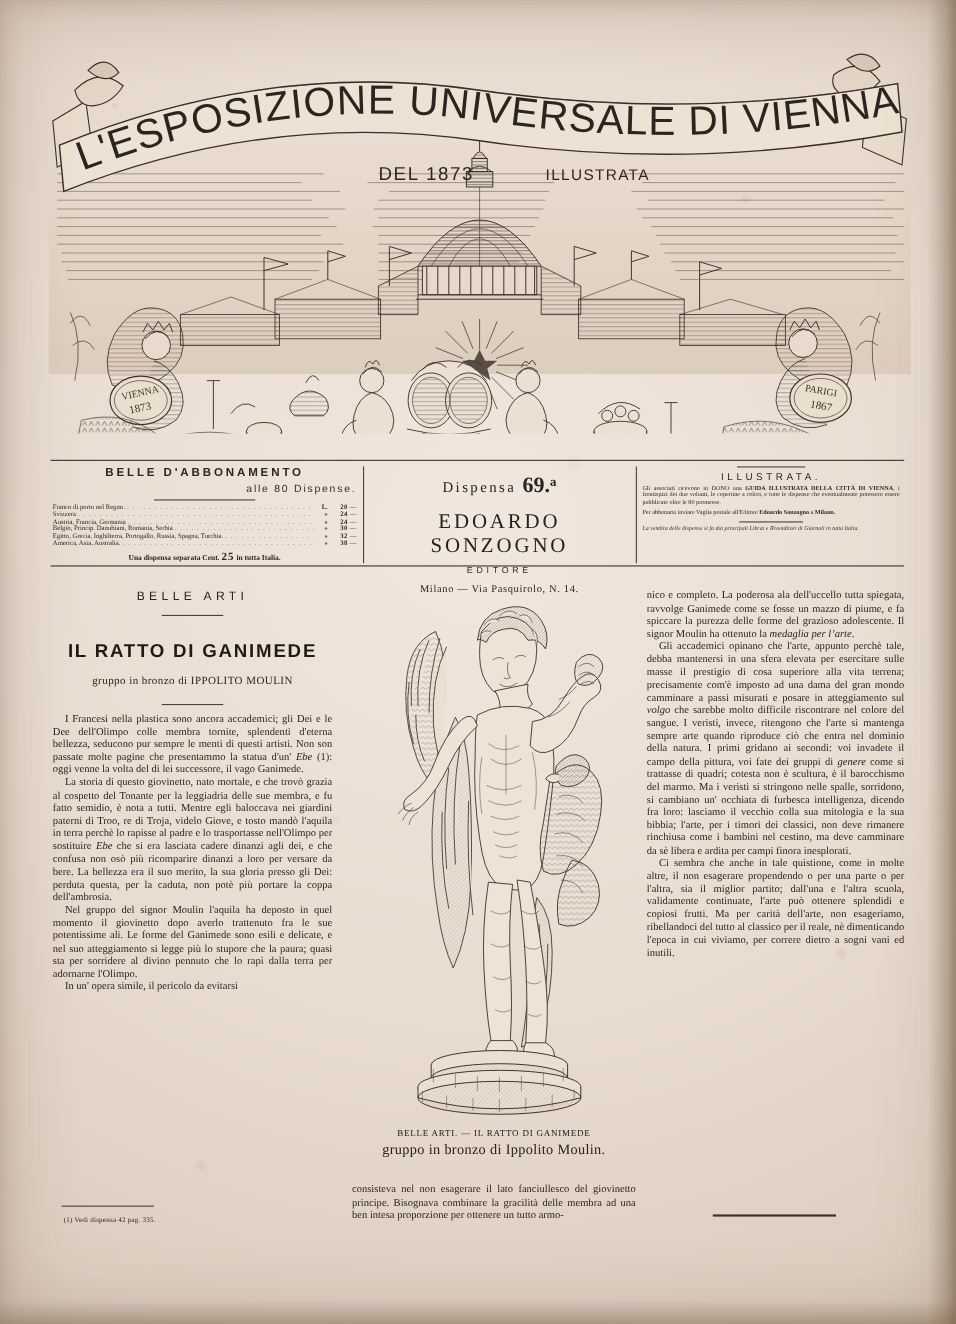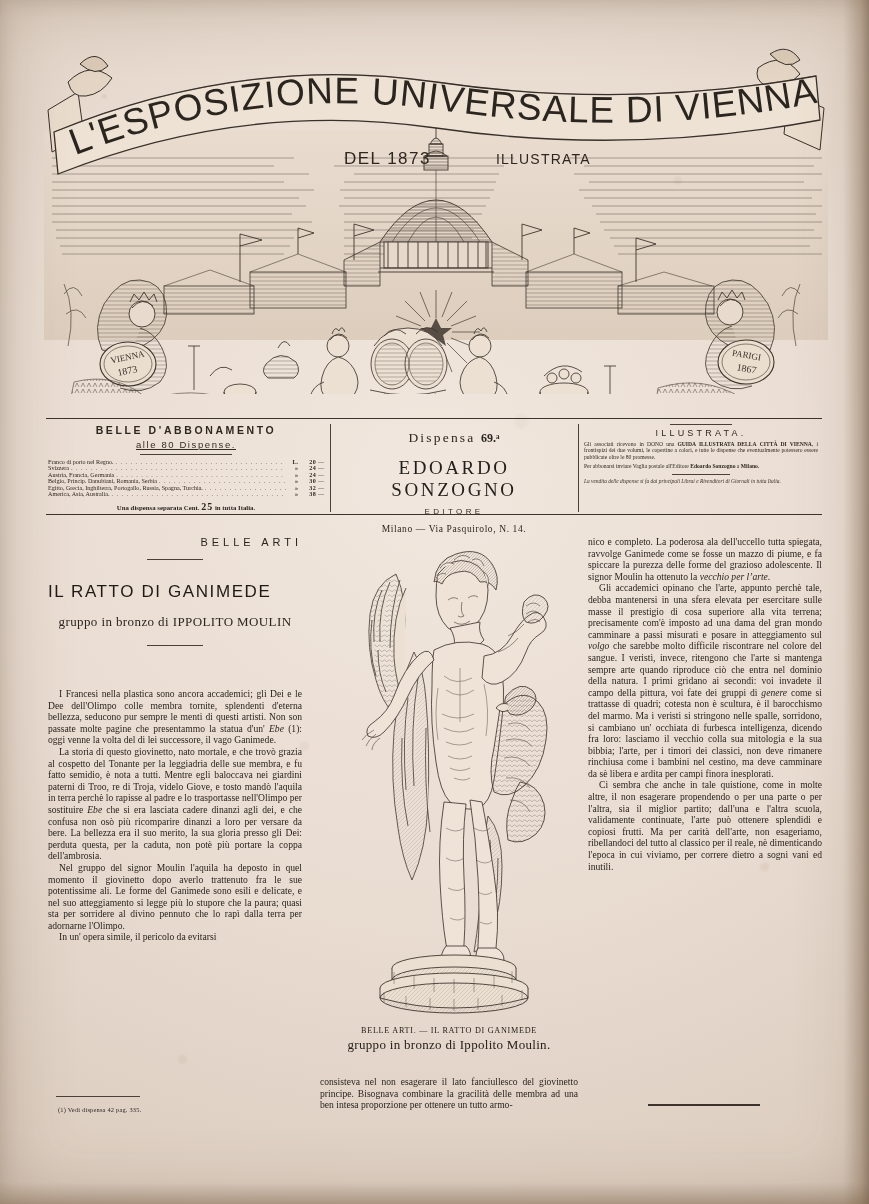--- a/index.html
+++ b/index.html
@@ -50,40 +50,40 @@
   
   .hrule{position:absolute;background:#3b332c;height:1px;}
   .hb-col{position:absolute;top:0;height:96px;}
   .vdiv{position:absolute;width:1px;background:#4a4039;top:424px;height:88px;}
 
   .hb-title{
     text-align:center;font-family:"Liberation Sans",sans-serif;
     font-size:10.5px;letter-spacing:2.6px;color:#2e2720;font-weight:700;
   }
   .hb-sub{
-    text-align:center;font-family:"Liberation Sans",sans-serif;
-    font-size:9.5px;letter-spacing:1.6px;color:#332c25;margin-top:3px;text-decoration:underline;
+    text-align:right;font-family:"Liberation Sans",sans-serif;
+    font-size:9.5px;letter-spacing:1.6px;color:#332c25;margin-top:3px;
   }
   .smallrule{height:1px;background:#4a4039;margin:4px auto 3px;}
 
   .pricelist{margin-top:4px;font-size:6.1px;line-height:6.4px;color:#2f2821;
     font-family:"Liberation Serif",serif;}
   .prow{display:flex;align-items:flex-end;white-space:nowrap;}
   .pname{flex:0 0 auto;}
   .pdots{flex:1 1 auto;overflow:hidden;white-space:nowrap;color:#6a5c4e;
     font-size:6px;letter-spacing:1px;padding:0 2px;}
   .pcur{flex:0 0 12px;text-align:right;font-weight:700;}
   .pval{flex:0 0 18px;text-align:right;font-weight:700;letter-spacing:.3px;}
   .pdash{flex:0 0 8px;text-align:right;}
   .sepline{text-align:center;font-size:6.8px;font-weight:700;margin-top:4px;color:#2b2520;}
   .sepline .big{font-size:10px;letter-spacing:1px;}
 
   .disp{text-align:center;font-family:"Liberation Serif",serif;font-size:13.5px;
     letter-spacing:2.2px;color:#2b2520;}
-  .disp .num{font-weight:700;font-size:12px;letter-spacing:0;}
+  .disp .num{font-weight:700;font-size:20px;letter-spacing:0;}
   .pubname{text-align:center;font-family:"Liberation Serif",serif;font-size:19px;
     letter-spacing:2.6px;color:#241f1a;margin-top:11px;}
   .pubrole{text-align:center;font-family:"Liberation Sans",sans-serif;font-size:8px;
     letter-spacing:3.4px;color:#332c25;margin-top:6px;}
   .pubaddr{text-align:center;font-family:"Liberation Serif",serif;font-size:9.5px;
     letter-spacing:.6px;color:#2b2520;margin-top:8px;}
 
   .avv-title{text-align:center;font-family:"Liberation Sans",sans-serif;font-size:9px;
     letter-spacing:3.2px;color:#2e2720;}
   .avv-body{font-size:5.6px;line-height:6.4px;color:#2f2821;text-align:justify;
@@ -94,24 +94,24 @@
 
   
   .col{position:absolute;text-align:justify;color:#241f1a;
     font-family:"Liberation Serif",serif;font-size:9.6px;line-height:11.6px;
     -webkit-hyphens:none;hyphens:none;}
   .col p{margin:0;text-indent:11px;}
   .col p.noind{text-indent:0;}
   .col i{font-style:italic;}
 
   .kicker{font-family:"Liberation Sans",sans-serif;font-size:11px;letter-spacing:4px;
-    text-align:right;color:#2b2520;}
+    text-align:center;color:#2b2520;}
   .arttitle{font-family:"Liberation Sans",sans-serif;font-size:17px;letter-spacing:1.6px;
-    color:#1f1a16;font-weight:400;}
-  .artsub{font-family:"Liberation Serif",serif;font-size:13px;letter-spacing:.4px;
+    text-align:center;color:#1f1a16;font-weight:700;}
+  .artsub{font-family:"Liberation Serif",serif;font-size:10px;letter-spacing:.4px;
     text-align:center;color:#2b2520;}
   .tinyrule{height:1px;background:#4a4039;margin:0 auto;}
 
   .figure{position:absolute;left:322px;top:528px;width:254px;height:492px;}
   .figure svg{display:block;width:100%;height:100%;}
   .figcap{position:absolute;left:318px;top:1026px;width:262px;text-align:center;
     font-family:"Liberation Serif",serif;color:#26211c;}
   .figcap .l1{font-size:8.2px;letter-spacing:.7px;}
   .figcap .l2{font-size:13px;letter-spacing:.3px;margin-top:2px;}
 
@@ -406,21 +406,21 @@
   <div style="position:absolute;left:48px;top:536px;width:254px;">
     <div class="kicker">BELLE ARTI</div>
     <div class="tinyrule" style="width:56px;margin-top:11px;"></div>
     <div class="arttitle" style="margin-top:22px;">IL RATTO DI GANIMEDE</div>
     <div class="artsub" style="margin-top:12px;">
       <span>gruppo in bronzo di </span><span>IPPOLITO MOULIN</span>
     </div>
     <div class="tinyrule" style="width:56px;margin-top:15px;"></div>
   </div>
 
-  <div class="col" style="left:48px;top:688px;width:254px;" id="leftcol">
+  <div class="col" style="left:48px;top:648px;width:254px;" id="leftcol">
       <p>I Francesi nella plastica sono ancora accademici; gli Dei e le Dee dell'Olimpo colle membra tornite, splendenti d'eterna bellezza, seducono pur sempre le menti di questi artisti. Non son passate molte pagine che presentammo la statua d'un' <i>Ebe</i> (1): oggi venne la volta del di lei successore, il vago Ganimede.</p>
       <p>La storia di questo giovinetto, nato mortale, e che trovò grazia al cospetto del Tonante per la leggiadria delle sue membra, e fu fatto semidio, è nota a tutti. Mentre egli baloccava nei giardini paterni di Troo, re di Troja, videlo Giove, e tosto mandò l'aquila in terra perchè lo rapisse al padre e lo trasportasse nell'Olimpo per sostituire <i>Ebe</i> che si era lasciata cadere dinanzi agli dei, e che confusa non osò più ricomparire dinanzi a loro per versare da bere. La bellezza era il suo merito, la sua gloria presso gli Dei: perduta questa, per la caduta, non potè più portare la coppa dell'ambrosia.</p>
       <p>Nel gruppo del signor Moulin l'aquila ha deposto in quel momento il giovinetto dopo averlo trattenuto fra le sue potentissime ali. Le forme del Ganimede sono esili e delicate, e nel suo atteggiamento si legge più lo stupore che la paura; quasi sta per sorridere al divino pennuto che lo rapì dalla terra per adornarne l'Olimpo.</p>
       <p>In un' opera simile, il pericolo da evitarsi</p>
     </div>
 
   <div class="hrule" style="left:56px;top:1096px;width:84px;height:1px;background:#4a4039;"></div>
   <div class="footnote">(1) Vedi dispensa 42 pag. 335.</div>
 
   <div class="figure">
@@ -559,21 +559,21 @@
   <div class="figcap">
     <div class="l1">BELLE ARTI. — IL RATTO DI GANIMEDE</div>
     <div class="l2">gruppo in bronzo di Ippolito Moulin.</div>
   </div>
 
   <div class="col" style="left:320px;top:1076px;width:258px;" id="centercol">
       <p class="noind">consisteva nel non esagerare il lato fanciullesco del giovinetto principe. Bisognava combinare la gracilità delle membra ad una ben intesa proporzione per ottenere un tutto armo-</p>
     </div>
 
   <div class="col" style="left:588px;top:536px;width:234px;" id="rightcol">
-      <p class="noind">nico e completo. La poderosa ala dell'uccello tutta spiegata, ravvolge Ganimede come se fosse un mazzo di piume, e fa spiccare la purezza delle forme del grazioso adolescente. Il signor Moulin ha ottenuto la <i>vecchio per l’arte</i>.</p>
+      <p class="noind">nico e completo. La poderosa ala dell'uccello tutta spiegata, ravvolge Ganimede come se fosse un mazzo di piume, e fa spiccare la purezza delle forme del grazioso adolescente. Il signor Moulin ha ottenuto la <i>medaglia per l’arte</i>.</p>
       <p>Gli accademici opinano che l'arte, appunto perchè tale, debba mantenersi in una sfera elevata per esercitare sulle masse il prestigio di cosa superiore alla vita terrena; precisamente com'è imposto ad una dama del gran mondo camminare a passi misurati e posare in atteggiamento sul <i>volgo</i> che sarebbe molto difficile riscontrare nel colore del sangue. I veristi, invece, ritengono che l'arte si mantenga sempre arte quando riproduce ciò che entra nel dominio della natura. I primi gridano ai secondi: voi invadete il campo della pittura, voi fate dei gruppi di <i>genere</i> come si trattasse di quadri; cotesta non è scultura, è il barocchismo del marmo. Ma i veristi si stringono nelle spalle, sorridono, si cambiano un' occhiata di furbesca intelligenza, dicendo fra loro: lasciamo il vecchio colla sua mitologia e la sua bibbia; l'arte, per i timori dei classici, non deve rimanere rinchiusa come i bambini nel cestino, ma deve camminare da sè libera e ardita per campi finora inesplorati.</p>
       <p>Ci sembra che anche in tale quistione, come in molte altre, il non esagerare propendendo o per una parte o per l'altra, sia il miglior partito; dall'una e l'altra scuola, validamente continuate, l'arte può ottenere splendidi e copiosi frutti. Ma per carità dell'arte, non esageriamo, ribellandoci del tutto al classico per il reale, nè dimenticando l'epoca in cui viviamo, per correre dietro a sogni vani ed inutili.</p>
     </div>
 
   <div class="hrule" style="left:648px;top:1104px;width:112px;background:#3b332c;height:1.5px;"></div>
 
   <div class="grain"></div>
   <div class="edge-shade"></div>
   <div class="right-edge"></div>
   <div class="bottom-edge"></div>

